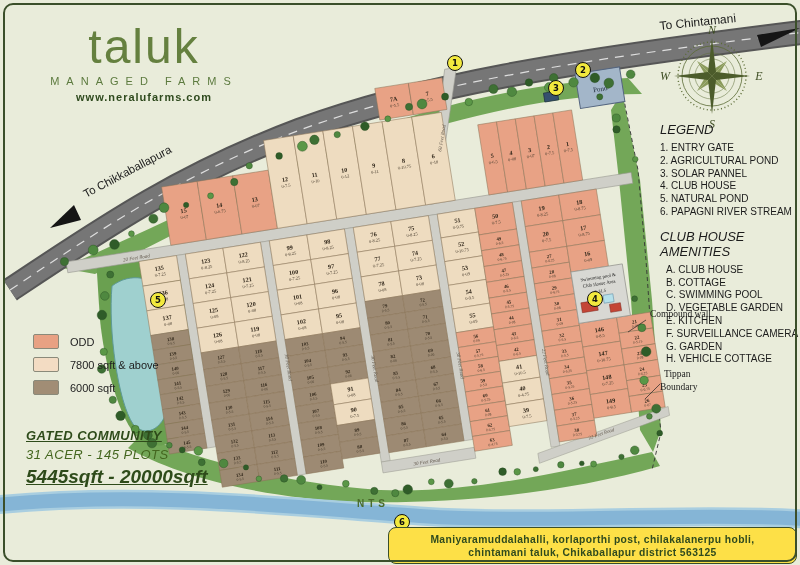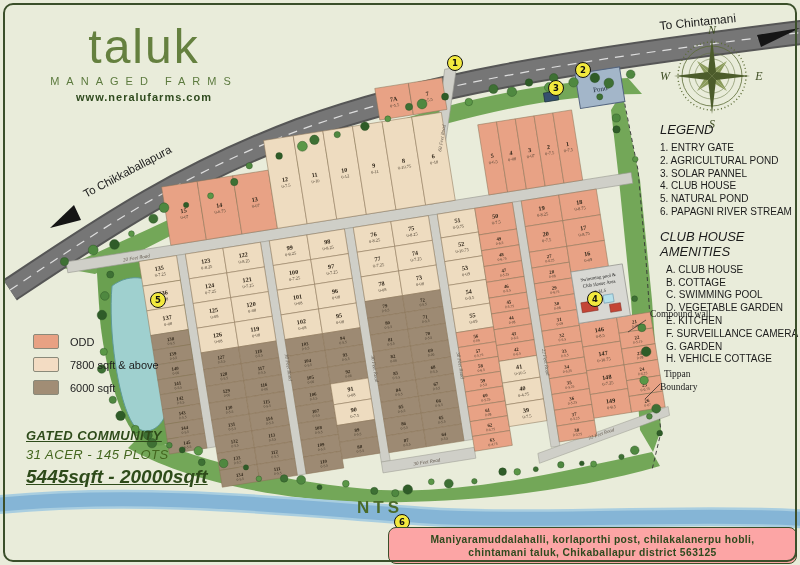--- a/index.html
+++ b/index.html
@@ -23,25 +23,25 @@
   #swatches{left:33px;top:334px;}
   .swrow{display:flex;align-items:center;margin-bottom:8px;}
   .sw{width:24px;height:13px;border:1px solid #8a8a7a;border-radius:2px;margin-right:11px;}
   .swlab{font-size:11px;color:#222;}
   
   #summary{left:26px;top:428px;color:#2e4b1a;}
   #summary .g1{font-size:13px;font-weight:bold;font-style:italic;text-decoration:underline;letter-spacing:.5px;}
   #summary .g2{font-size:13px;font-weight:normal;font-style:italic;color:#44661f;margin-top:4px;letter-spacing:.5px;}
   #summary .g3{font-size:19px;font-weight:bold;font-style:italic;text-decoration:underline;margin-top:4px;}
   
-  #addr{left:388px;top:527px;width:407px;height:35px;background:#fca5a5;border:1.5px solid #3b4f2a;
+  #addr{left:388px;top:527px;width:407px;height:35px;background:#fde047;border:1.5px solid #3b4f2a;
         border-radius:8px;display:flex;flex-direction:column;align-items:center;justify-content:center;z-index:40;}
   #addr div{font-size:10.3px;font-weight:bold;color:#2f4a1e;line-height:13px;letter-spacing:.4px;}
   
-  #nts{left:325px;top:498px;font-size:17px;font-weight:bold;letter-spacing:4px;color:#4a6b2a;padding-left:32px;}
+  #nts{left:325px;top:498px;font-size:10px;font-weight:bold;letter-spacing:4px;color:#4a6b2a;padding-left:32px;}
   .marker{position:absolute;width:14px;height:14px;border-radius:50%;background:#f2e93e;border:1.2px solid #111;
           color:#111;font-size:8.5px;font-weight:bold;display:flex;align-items:center;justify-content:center;
           transform:translate(-50%,-50%);z-index:30;font-family:"DejaVu Sans",sans-serif;}
 </style>
 </head>
 <body>
 
 <div id="stage">
 
   <svg id="mapsvg" width="800" height="565" viewBox="0 0 800 565">

